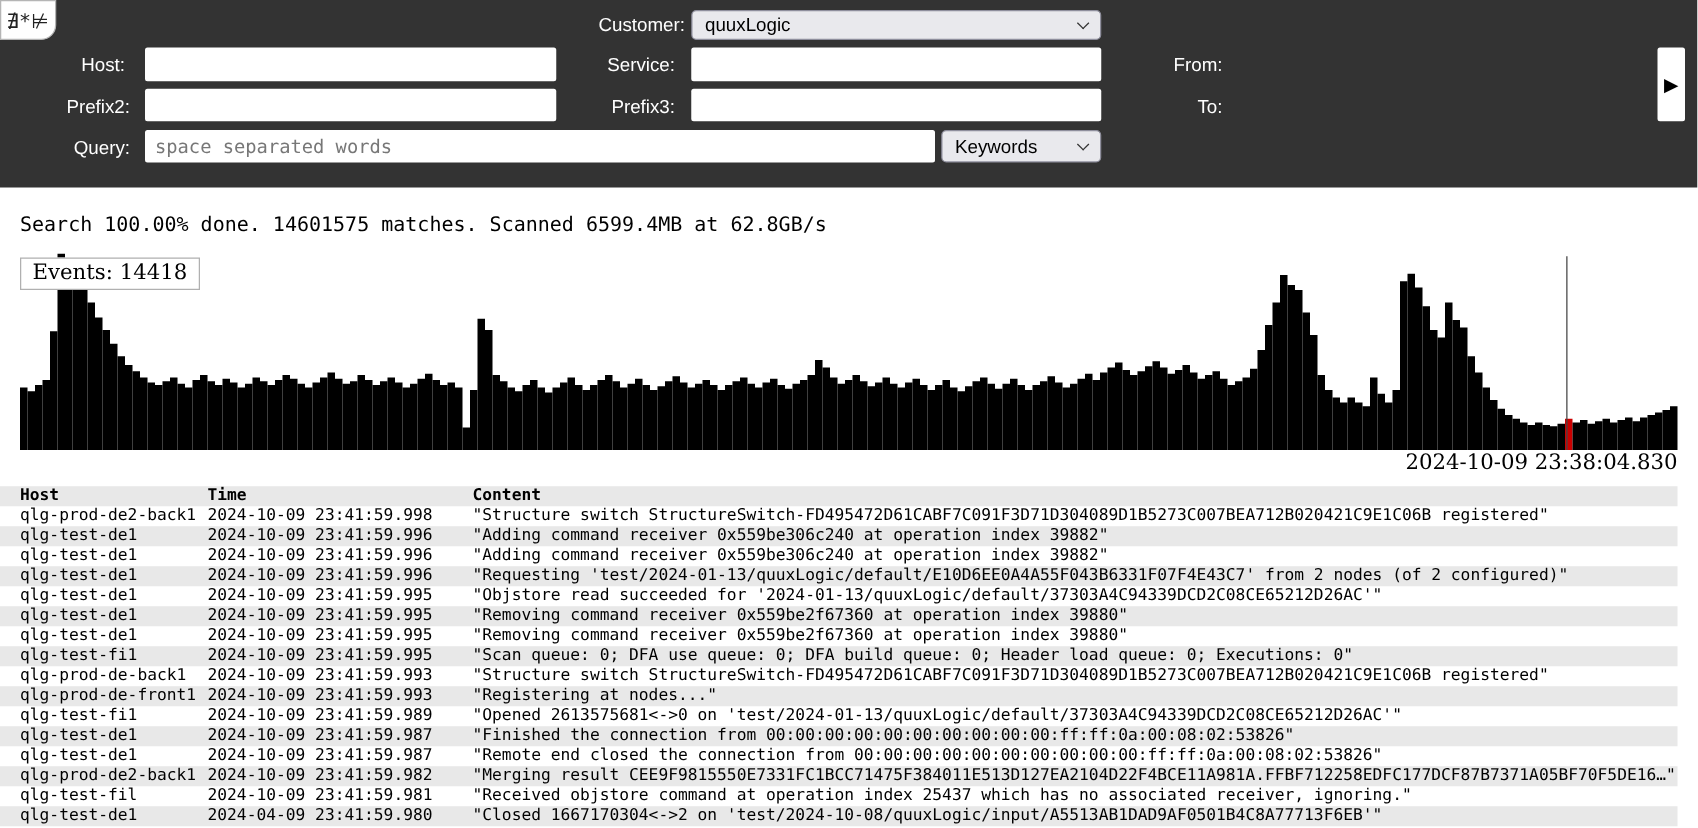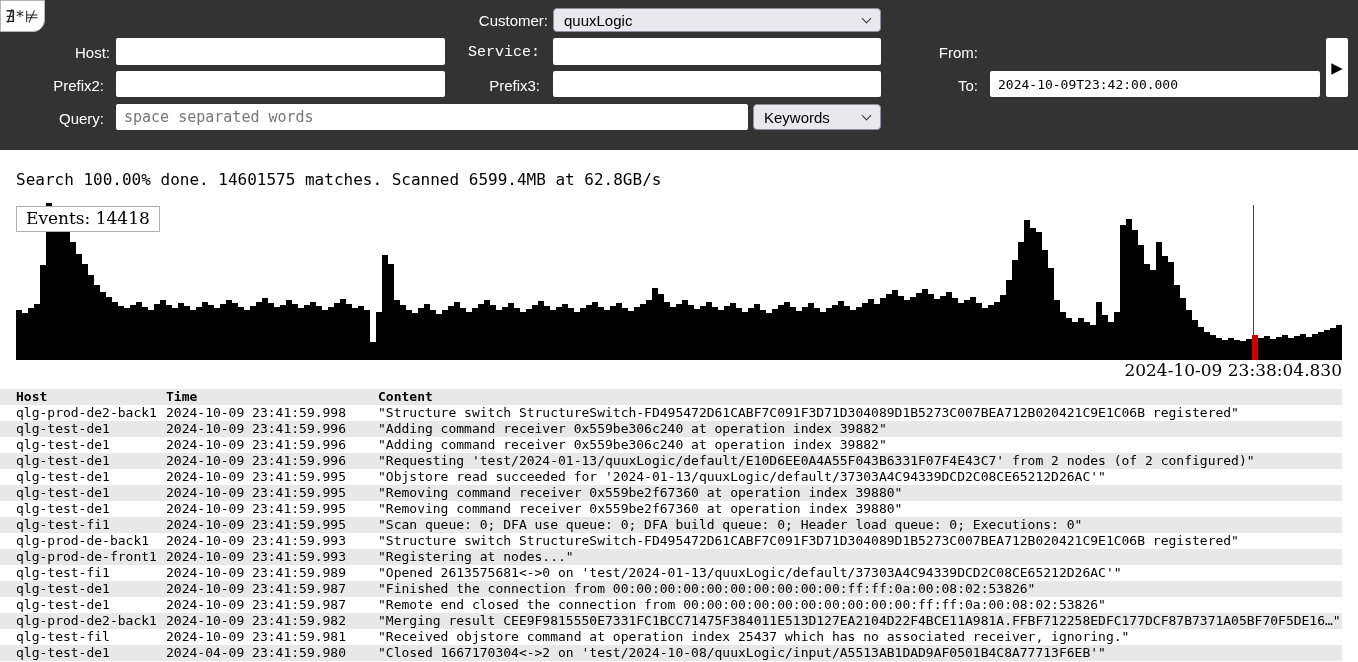--- a/index.html
+++ b/index.html
@@ -52,38 +52,37 @@
 
 <div id="topbar">
   <button id="logo-btn">∄*⊭</button>
 
   <div class="lbl" style="left:448px; top:12px;">Customer:</div>
   <div class="sel" style="left:553px; top:8px; width:328px; height:24px;">
     <span>quuxLogic</span>
     <span class="chev"></span>
   </div>
 
-  <div class="lbl" style="left:10px; top:44px;">Host:</div>
+  <div class="lbl" style="left:0; top:44px;">Host:</div>
   <input class="inp" style="left: 116px; top: 38px; width: 329px; height: 27px;" value="">
 
-  <div class="lbl" style="left:440px; top:44px;font-family:Liberation Mono, monospace;">Service:</div>
+  <div class="lbl" style="left:440px; top:44px;">Service:</div>
   <input class="inp" style="left: 553px; top: 38px; width: 328px; height: 27px;" value="">
 
   <div class="lbl" style="left:878px; top:44px;">From:</div>
 
   <button id="play-btn">▶</button>
 
   <div class="lbl" style="left:4px; top:77px;">Prefix2:</div>
   <input class="inp" style="left: 116px; top: 71px; width: 329px; height: 26px;" value="">
 
   <div class="lbl" style="left:440px; top:77px;">Prefix3:</div>
   <input class="inp" style="left: 553px; top: 71px; width: 328px; height: 26px;" value="">
 
   <div class="lbl" style="left:878px; top:77px;">To:</div>
-  <input class="inp" style="left: 990px; top: 71px; width: 330px; height: 26px;" value="2024-10-09T23:42:00.000">
 
   <div class="lbl" style="left:4px; top:110px;">Query:</div>
   <input class="inp" style="left: 116px; top: 104px; width: 632px; height: 26px; font-size: 15px;" placeholder="space separated words">
   <div class="sel" style="left:753px; top:104px; width:128px; height:26px;">
     <span>Keywords</span>
     <span class="chev"></span>
   </div>
 
 </div>
 

